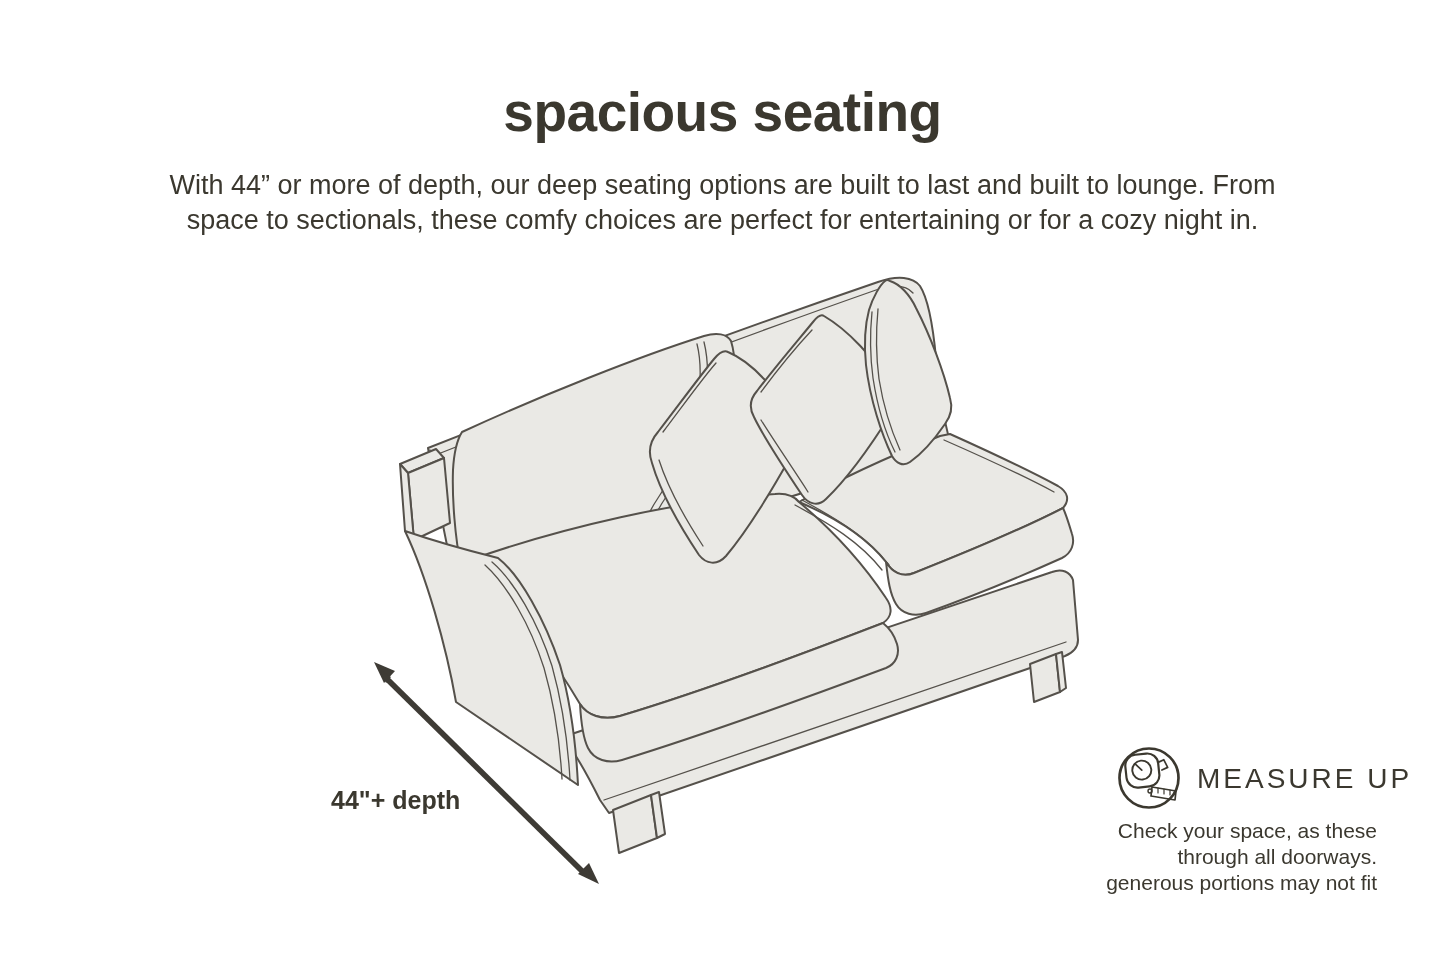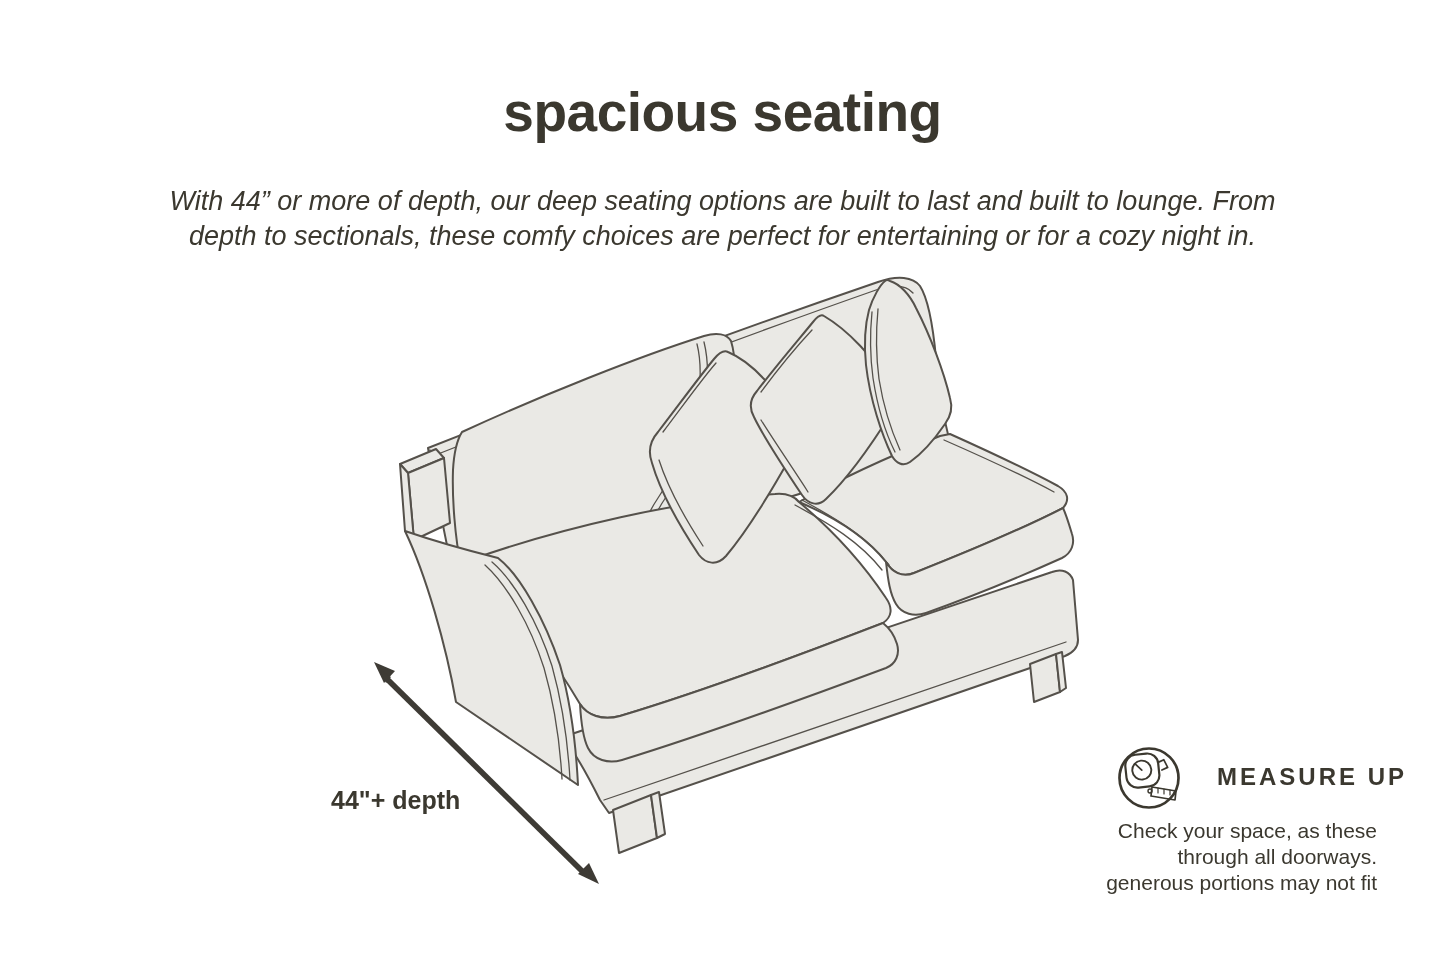--- a/index.html
+++ b/index.html
@@ -8,54 +8,54 @@
     font-family:"Liberation Sans", sans-serif; color:#3b382f;
   }
   .stage { position:relative; width:1445px; height:938px; }
 
   .title {
     position:absolute; top:80px; left:0; width:1445px;
     text-align:center; font-size:55px; font-weight:bold; letter-spacing:-0.5px;
     color:#3b382f;
   }
   .intro {
-    position:absolute; top:184px; left:0; width:1445px;
-    text-align:center; font-size:27px; line-height:35px; color:#3b382f;font-style:italic;
+    position:absolute; top:168px; left:0; width:1445px;
+    text-align:center; font-size:27px; line-height:35px; color:#3b382f;
   }
   .intro div { white-space:nowrap; }
 
   .sofa-svg { position:absolute; left:395px; top:258px; width:710px; height:630px; }
   .arrow-svg { position:absolute; left:355px; top:640px; width:265px; height:265px; }
 
   .depth-label {
     position:absolute; left:331px; top:786px;
     font-size:25px; font-weight:bold; color:#3b382f; white-space:nowrap;
   }
 
   .measure-icon-svg { position:absolute; left:1112px; top:742px; width:76px; height:76px; }
   .measure-heading {
     position:absolute; left:1197px; top:763px;
-    font-size:24px; font-weight:bold; letter-spacing:3px; color:#3b382f; white-space:nowrap;margin-left:20px;
+    font-size:28px; font-weight:normal; letter-spacing:3px; color:#3b382f; white-space:nowrap;
   }
   .measure-text {
     position:absolute; left:1085px; top:818px; width:292px;
     text-align:right; font-size:21px; line-height:26px; color:#3b382f;
   }
   .measure-text div { white-space:nowrap; }
 </style>
 </head>
 <body>
 
 <div class="stage">
 
   <div class="title">spacious seating</div>
 
   <div class="intro">
     <div>With 44” or more of depth, our deep seating options are built to last and built to lounge. From</div>
-    <div>depth to sectionals, these comfy choices are perfect for entertaining or for a cozy night in.</div>
+    <div>space to sectionals, these comfy choices are perfect for entertaining or for a cozy night in.</div>
   </div>
 
   <svg class="sofa-svg" viewBox="395 258 710 630" fill="#eae9e5" stroke="#55514b" stroke-width="2" stroke-linejoin="round" stroke-linecap="round">
 
     <g>
       <path d="M 428,448 C 560,396 720,336 878,282 C 898,275 913,277 920,286
                C 929,300 933,326 936,358 C 939,390 944,420 950,442
                L 860,475 L 700,525 L 560,570 L 468,600
                L 452,570 C 446,540 436,492 428,448 Z"></path>
       <path d="M 433,456 C 565,404 722,344 876,290 C 894,284 906,285 913,293" fill="none" stroke-width="1.3"></path>

